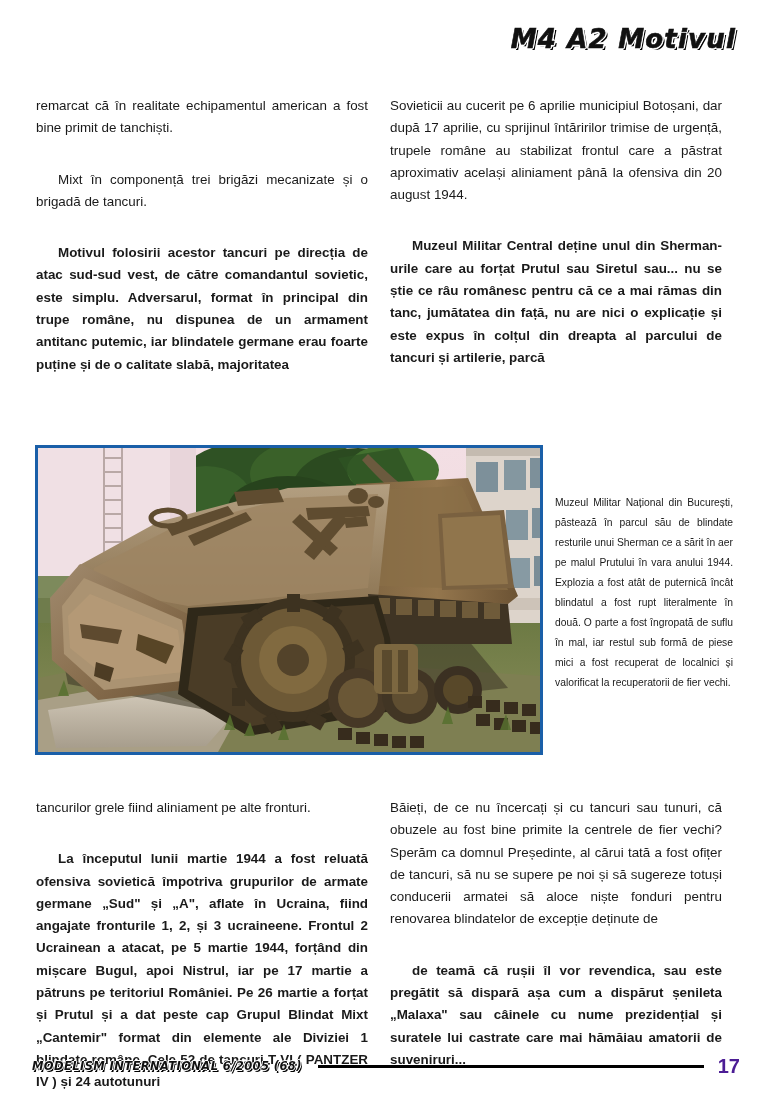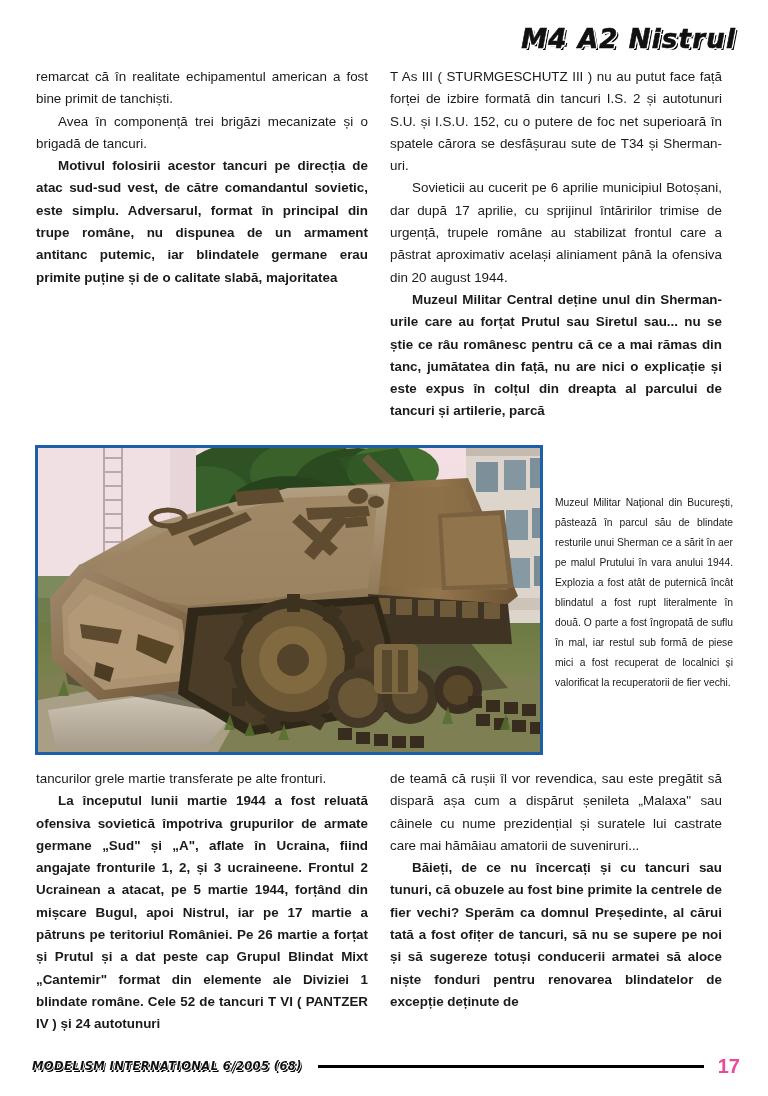--- a/index.html
+++ b/index.html
@@ -68,21 +68,21 @@
   .col-left-top   { top: 66px; }
   .col-right-top  { top: 66px; }
   .col-left-bot   { top: 768px; }
   .col-right-bot  { top: 768px; }
 
   .para { margin: 0; text-indent: 0; }
   .para + .para { text-indent: 22px; }
   .para:last-child { text-align: justify; font-weight: bold; }
 
   
-  .para { text-align-last: left; }
+  .para { text-align-last: left; margin-top: 29px; }
 
   
   .photo-frame {
     position: absolute;
     left: 35px;
     top: 445px;
     width: 508px;
     height: 310px;
     border: 3px solid #1a5fa8;
     box-sizing: border-box;
@@ -138,41 +138,40 @@
   .footer-rule {
     flex: 1 1 auto;
     height: 3px;
     background: #000000;
     margin: 0 4px 0 6px;
   }
   .footer-page {
     font-family: "Liberation Sans", sans-serif;
     font-size: 20px;
     font-weight: bold;
-    color: #ec4899;
+    color: #4c1d95;
     white-space: nowrap;
   }
 </style>
 </head>
 <body>
 
 <div class="page">
 
   <div class="masthead">
-    <div class="masthead-title">M4 A2 Nistrul</div>
+    <div class="masthead-title">M4 A2 Motivul</div>
   </div>
 
   <div class="col col-left col-left-top">
     <p class="para">remarcat că în realitate echipamentul american a fost bine primit de tanchiști.</p>
-    <p class="para">Avea în componență trei brigăzi mecanizate și o brigadă de tancuri.</p>
-    <p class="para">Motivul folosirii acestor tancuri pe direcția de atac sud-sud vest, de către comandantul sovietic, este simplu. Adversarul, format în principal din trupe române, nu dispunea de un armament antitanc putemic, iar blindatele germane erau primite puține și de o calitate slabă, majoritatea</p>
+    <p class="para">Mixt în componență trei brigăzi mecanizate și o brigadă de tancuri.</p>
+    <p class="para">Motivul folosirii acestor tancuri pe direcția de atac sud-sud vest, de către comandantul sovietic, este simplu. Adversarul, format în principal din trupe române, nu dispunea de un armament antitanc putemic, iar blindatele germane erau foarte puține și de o calitate slabă, majoritatea</p>
   </div>
 
   <div class="col col-right col-right-top">
-    <p class="para">T As III ( STURMGESCHUTZ III ) nu au putut face față forței de izbire formată din tancuri I.S. 2 și autotunuri S.U. și I.S.U. 152, cu o putere de foc net superioară în spatele cărora se desfășurau sute de T34 și Sherman-uri.</p>
     <p class="para">Sovieticii au cucerit pe 6 aprilie municipiul Botoșani, dar după 17 aprilie, cu sprijinul întăririlor trimise de urgență, trupele române au stabilizat frontul care a păstrat aproximativ același aliniament până la ofensiva din 20 august 1944.</p>
     <p class="para">Muzeul Militar Central deține unul din Sherman-urile care au forțat Prutul sau Siretul sau... nu se știe ce râu românesc pentru că ce a mai rămas din tanc, jumătatea din față, nu are nici o explicație și este expus în colțul din dreapta al parcului de tancuri și artilerie, parcă</p>
   </div>
 
   <div class="photo-frame">
     <div class="photo">
       <svg viewBox="0 0 502 304" preserveAspectRatio="none" aria-hidden="true">
         <defs>
           <linearGradient id="sky" x1="0" y1="0" x2="0" y2="1">
             <stop offset="0" stop-color="#f3dfe4"></stop>
@@ -351,27 +350,27 @@
           <path d="M462 282 l6 -16 l5 16 z"></path>
           <path d="M20 248 l6 -16 l5 16 z"></path>
         </g>
       </svg>
     </div>
   </div>
 
   <div class="caption">Muzeul Militar Național din București, păstează în parcul său de blindate resturile unui Sherman ce a sărit în aer pe malul Prutului în vara anului 1944. Explozia a fost atât de puternică încât blindatul a fost rupt literalmente în două. O parte a fost îngropată de suflu în mal, iar restul sub formă de piese mici a fost recuperat de localnici și valorificat la recuperatorii de fier vechi.</div>
 
   <div class="col col-left col-left-bot">
-    <p class="para">tancurilor grele martie transferate pe alte fronturi.</p>
+    <p class="para">tancurilor grele fiind aliniament pe alte fronturi.</p>
     <p class="para">La începutul lunii martie 1944 a fost reluată ofensiva sovietică împotriva grupurilor de armate germane „Sud" și „A", aflate în Ucraina, fiind angajate fronturile 1, 2, și 3 ucraineene. Frontul 2 Ucrainean a atacat, pe 5 martie 1944, forțând din mișcare Bugul, apoi Nistrul, iar pe 17 martie a pătruns pe teritoriul României. Pe 26 martie a forțat și Prutul și a dat peste cap Grupul Blindat Mixt „Cantemir" format din elemente ale Diviziei 1 blindate române. Cele 52 de tancuri T VI ( PANTZER IV ) și 24 autotunuri</p>
   </div>
 
   <div class="col col-right col-right-bot">
+    <p class="para">Băieți, de ce nu încercați și cu tancuri sau tunuri, că obuzele au fost bine primite la centrele de fier vechi? Sperăm ca domnul Președinte, al cărui tată a fost ofițer de tancuri, să nu se supere pe noi și să sugereze totuși conducerii armatei să aloce niște fonduri pentru renovarea blindatelor de excepție deținute de</p>
     <p class="para">de teamă că rușii îl vor revendica, sau este pregătit să dispară așa cum a dispărut șenileta „Malaxa" sau câinele cu nume prezidențial și suratele lui castrate care mai hămăiau amatorii de suveniruri...</p>
-    <p class="para">Băieți, de ce nu încercați și cu tancuri sau tunuri, că obuzele au fost bine primite la centrele de fier vechi? Sperăm ca domnul Președinte, al cărui tată a fost ofițer de tancuri, să nu se supere pe noi și să sugereze totuși conducerii armatei să aloce niște fonduri pentru renovarea blindatelor de excepție deținute de</p>
   </div>
 
   <div class="footer">
     <div class="footer-brand">MODELISM INTERNATIONAL 6/2005 (68)</div>
     <div class="footer-rule"></div>
     <div class="footer-page">17</div>
   </div>
 
 </div>
 

